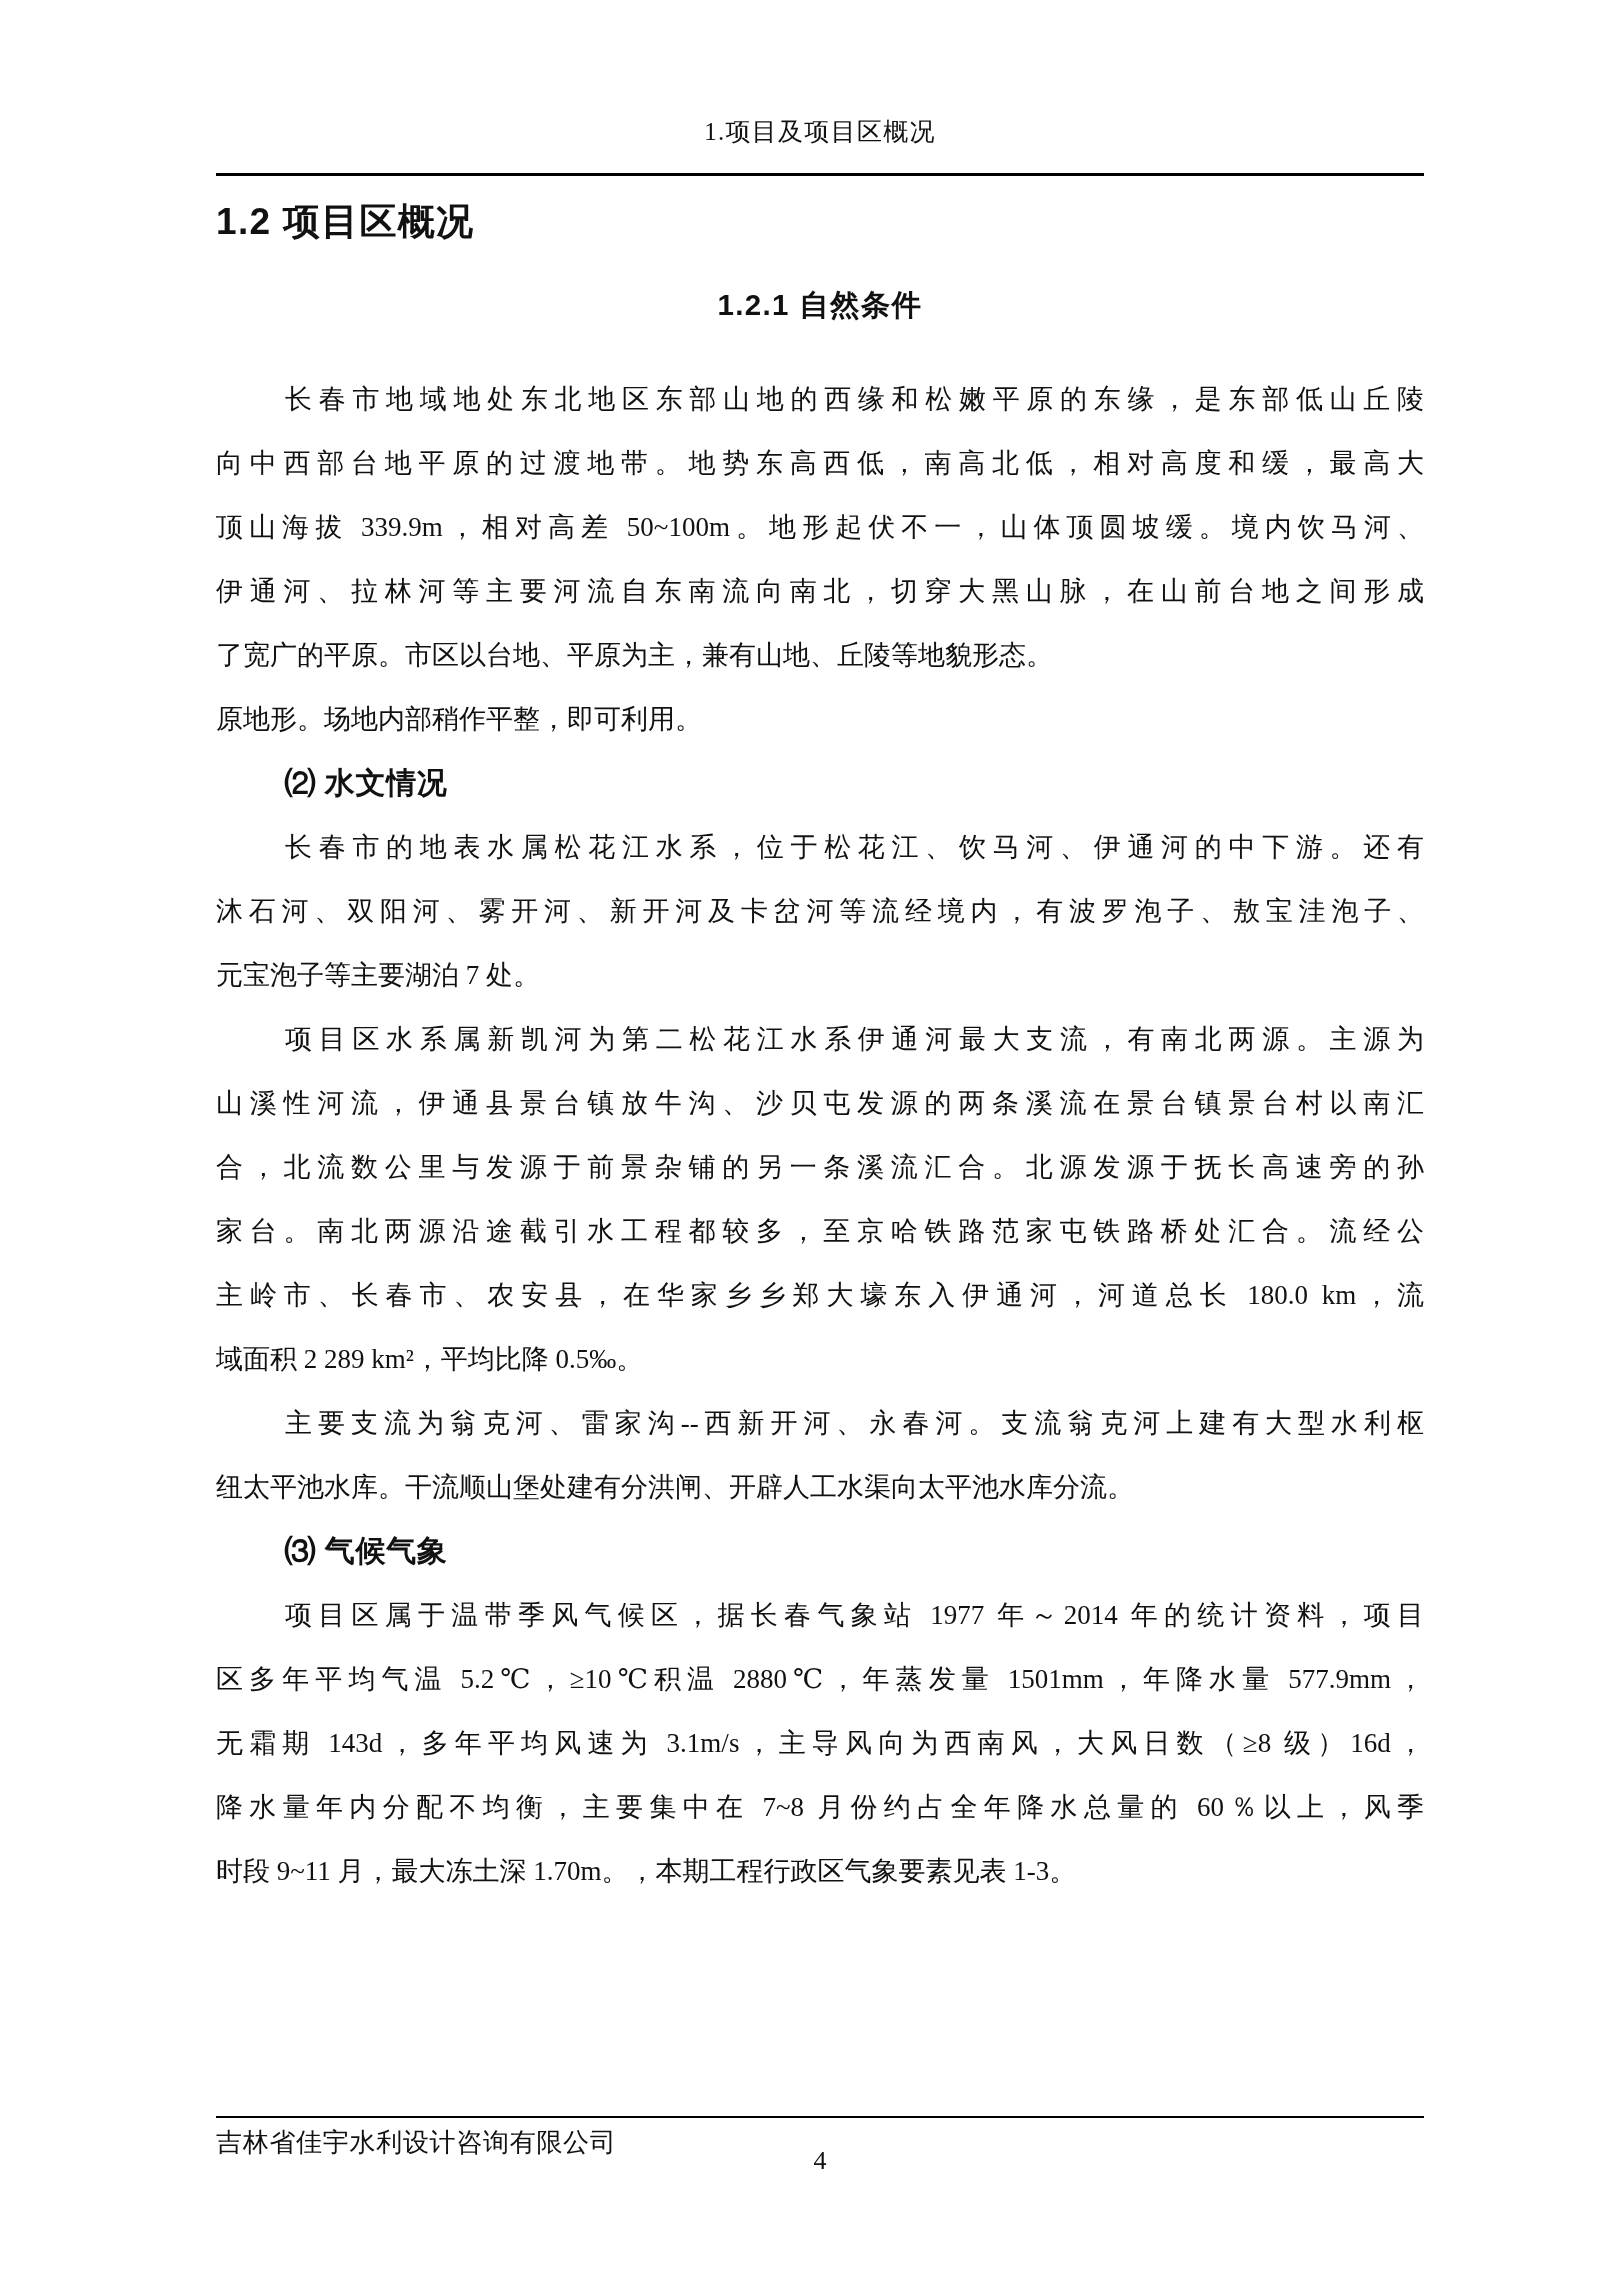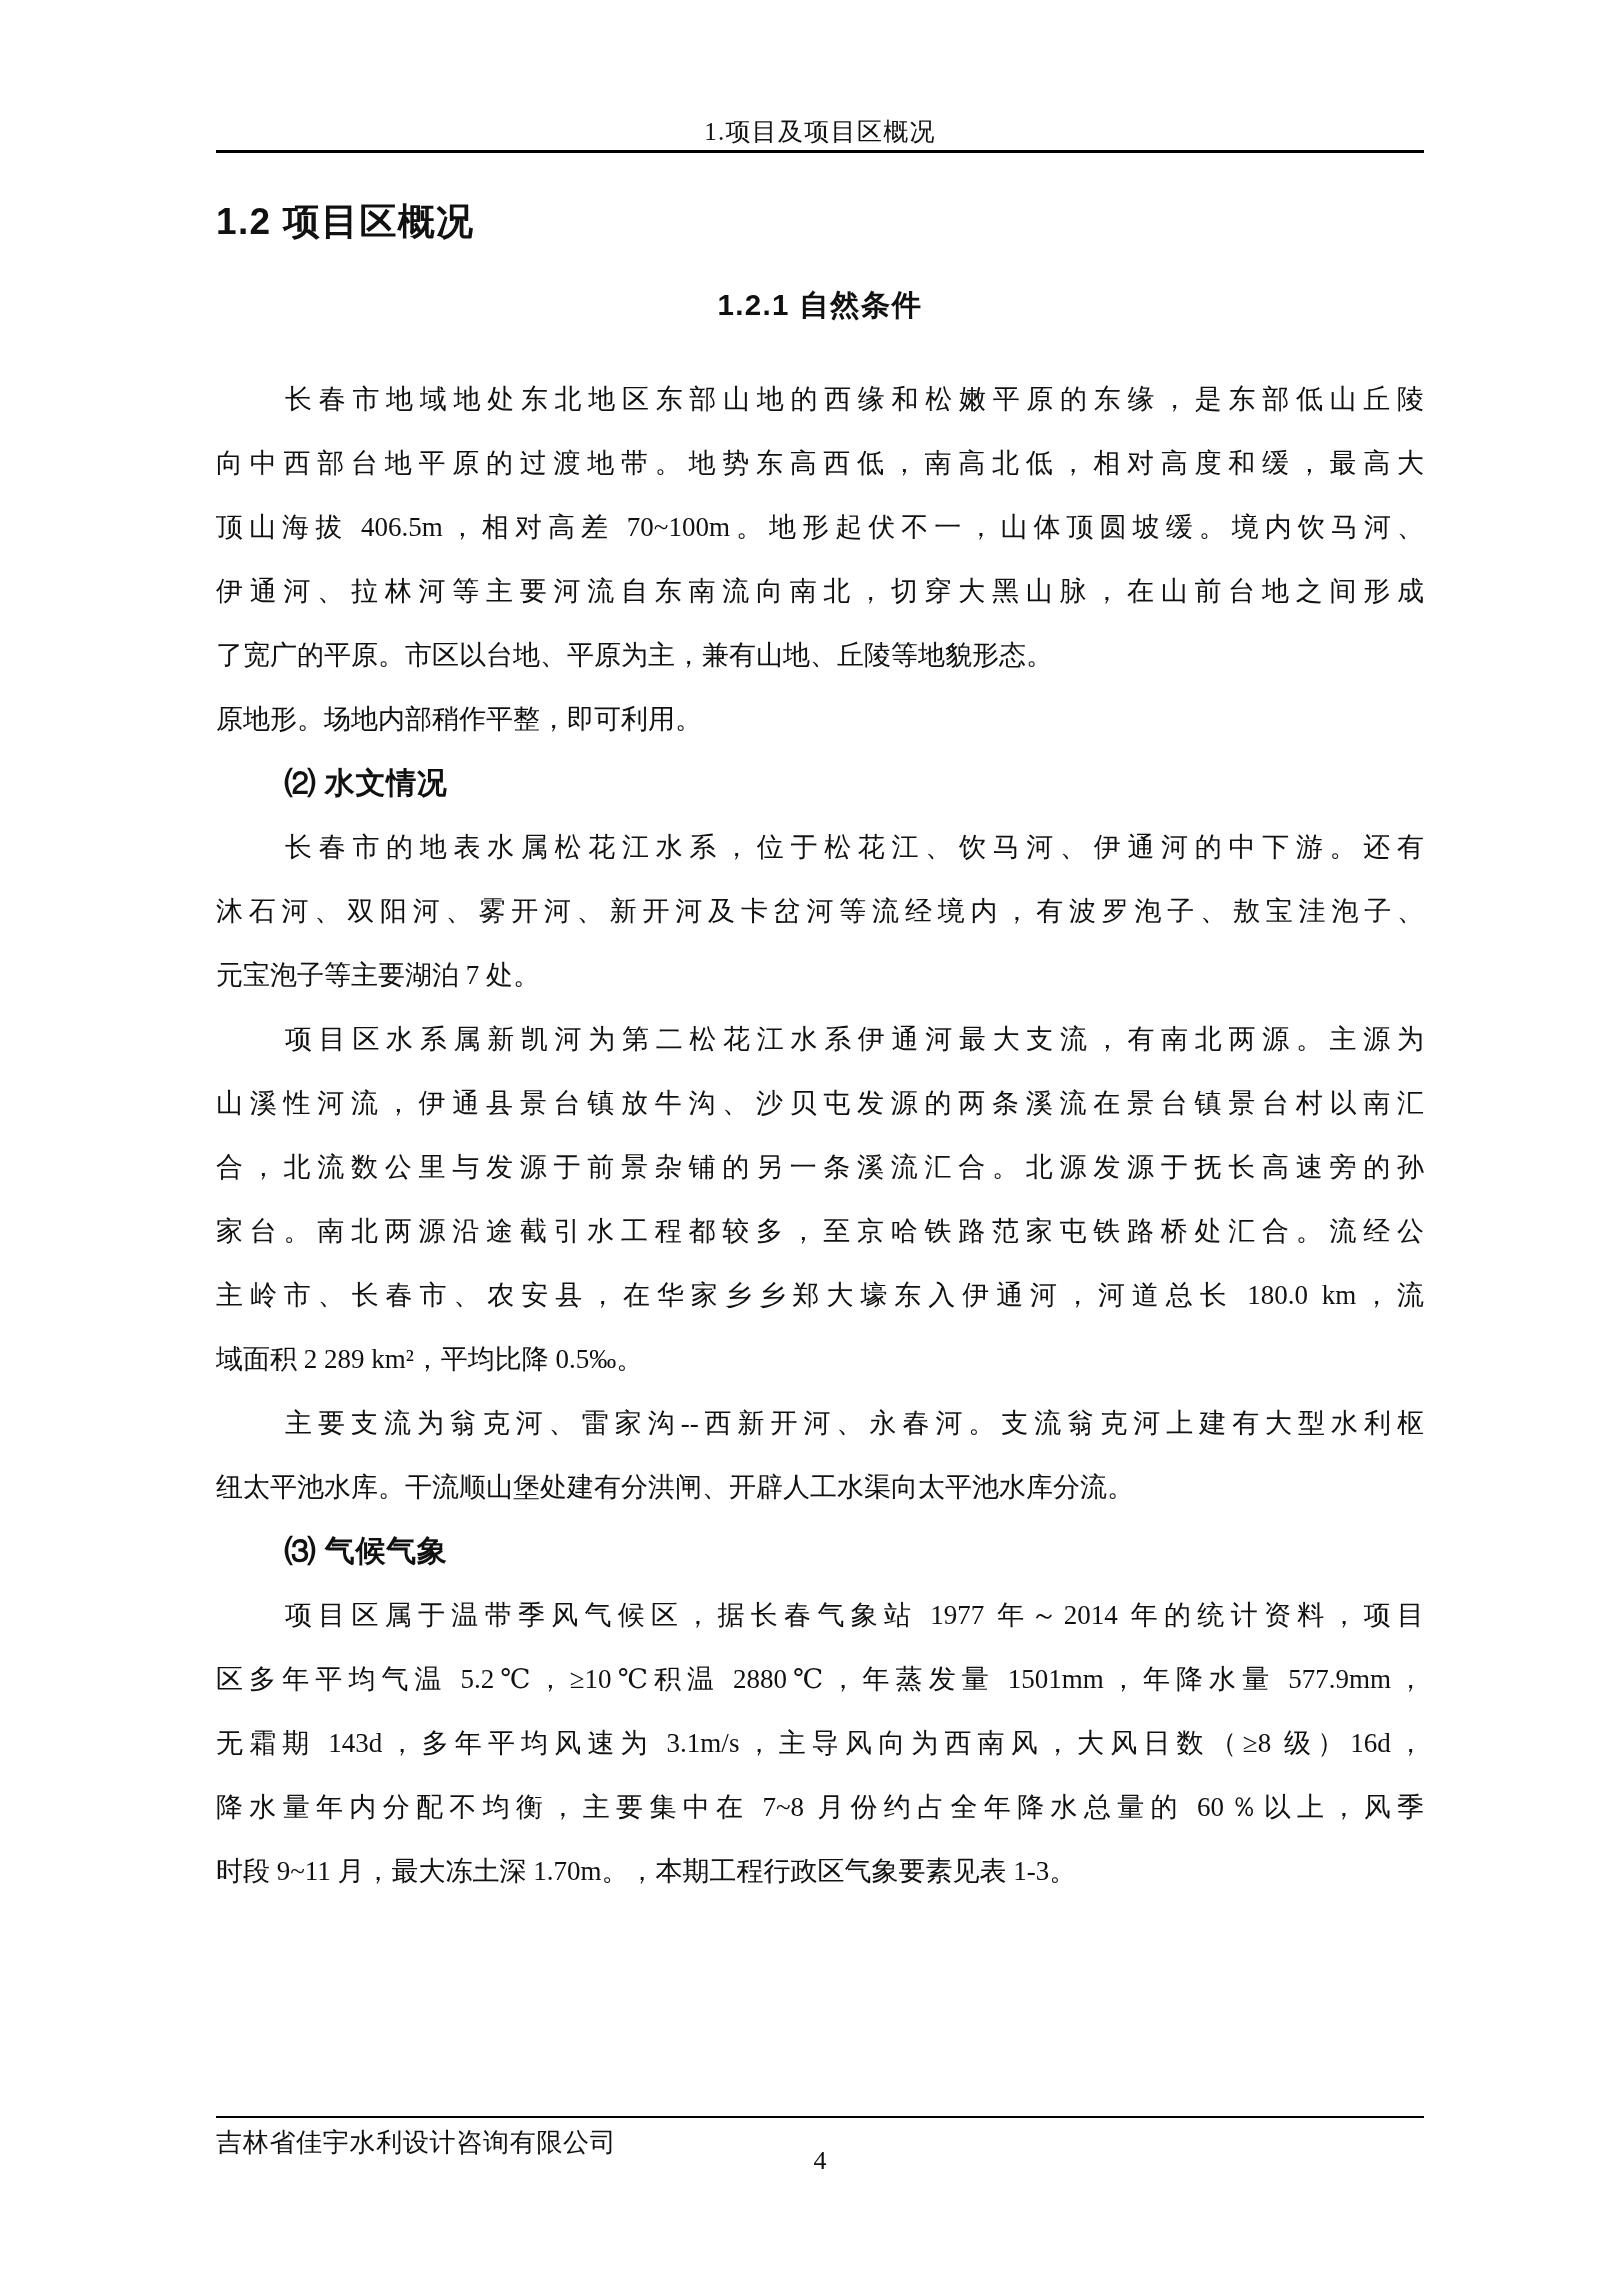--- a/index.html
+++ b/index.html
@@ -16,21 +16,21 @@
   
   .page-header {
     position: absolute;
     left: 216px;
     top: 118px;
     width: 1208px;
     text-align: center;
     font-size: 25px;
     line-height: 27.5px;
     letter-spacing: 1.3px;
-    padding-bottom: 4px;
+    padding-bottom: 27px;
     border-bottom: 3.3px solid #000000;
   }
 
   
   .content {
     position: absolute;
     left: 216px;
     top: 196px;
     width: 1208px;
   }
@@ -94,21 +94,21 @@
     <span>1.项目及项目区概况</span>
   </div>
 
   <div class="content">
     <div class="h1">1.2 项目区概况</div>
     <div class="h2">1.2.1 自然条件</div>
 
     <div class="lines">
       <div class="line first j">长春市地域地处东北地区东部山地的西缘和松嫩平原的东缘，是东部低山丘陵</div>
       <div class="line j">向中西部台地平原的过渡地带。地势东高西低，南高北低，相对高度和缓，最高大</div>
-      <div class="line j">顶山海拔 406.5m，相对高差 70~100m。地形起伏不一，山体顶圆坡缓。境内饮马河、</div>
+      <div class="line j">顶山海拔 339.9m，相对高差 50~100m。地形起伏不一，山体顶圆坡缓。境内饮马河、</div>
       <div class="line j">伊通河、拉林河等主要河流自东南流向南北，切穿大黑山脉，在山前台地之间形成</div>
       <div class="line">了宽广的平原。市区以台地、平原为主，兼有山地、丘陵等地貌形态。</div>
       <div class="line">原地形。场地内部稍作平整，即可利用。</div>
       <div class="line h3">⑵ 水文情况</div>
       <div class="line first j">长春市的地表水属松花江水系，位于松花江、饮马河、伊通河的中下游。还有</div>
       <div class="line j">沐石河、双阳河、雾开河、新开河及卡岔河等流经境内，有波罗泡子、敖宝洼泡子、</div>
       <div class="line">元宝泡子等主要湖泊 7 处。</div>
       <div class="line first j">项目区水系属新凯河为第二松花江水系伊通河最大支流，有南北两源。主源为</div>
       <div class="line j">山溪性河流，伊通县景台镇放牛沟、沙贝屯发源的两条溪流在景台镇景台村以南汇</div>
       <div class="line j">合，北流数公里与发源于前景杂铺的另一条溪流汇合。北源发源于抚长高速旁的孙</div>

